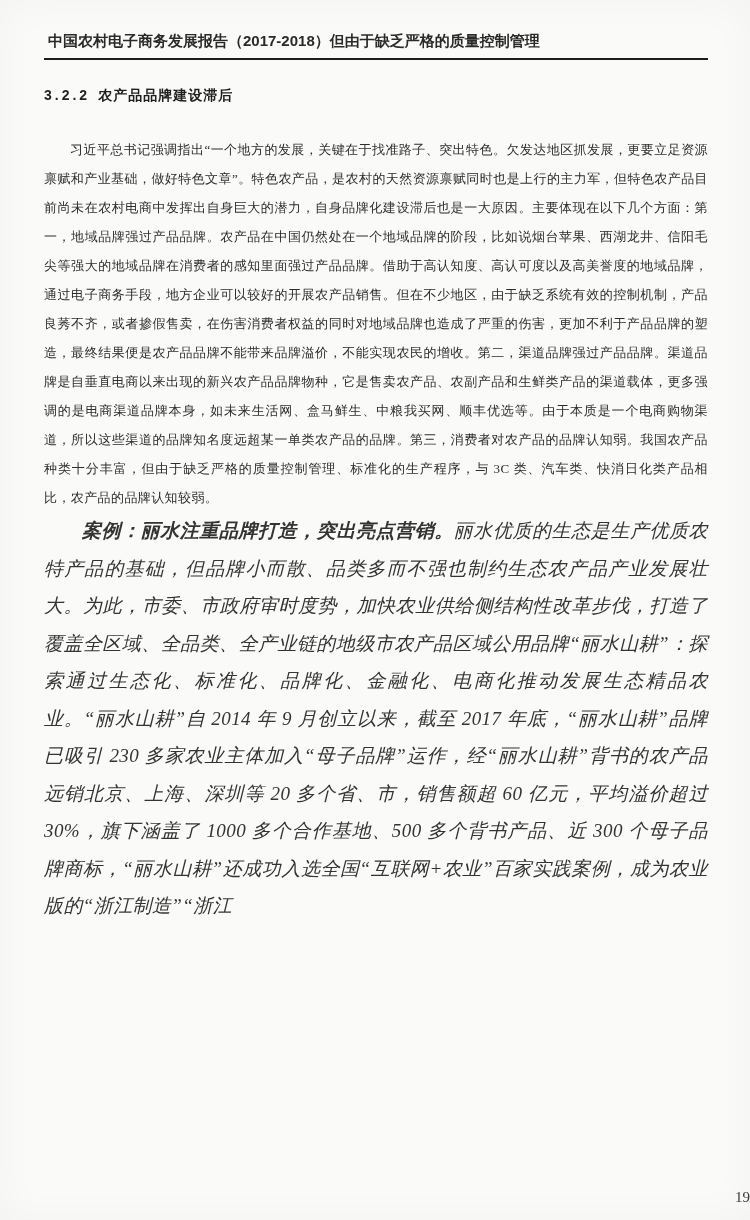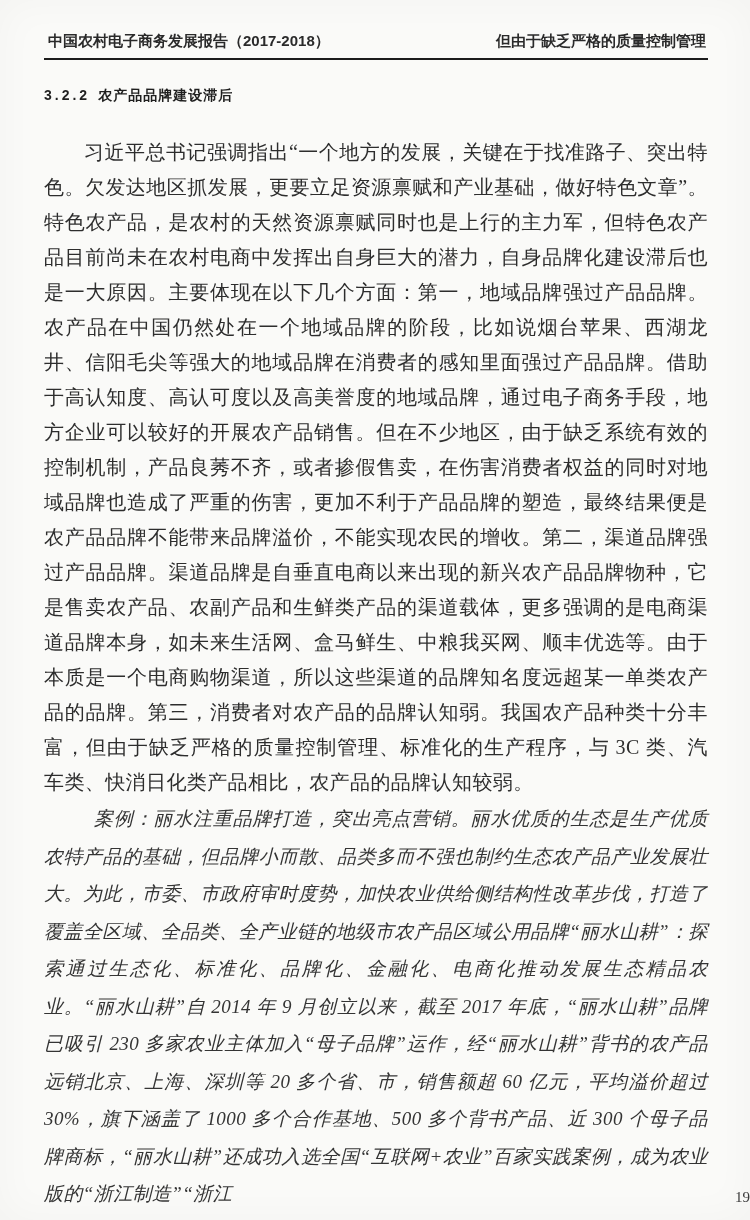--- a/index.html
+++ b/index.html
@@ -15,21 +15,20 @@
     background: #fafaf8;
     color: #2e2e2e;
     overflow: hidden;
     box-shadow: inset 0 0 40px rgba(0,0,0,0.03);
   }
   .page-inner {
     padding: 30px 42px 0 44px;
   }
   .page-header {
     display: flex;
-    justify-content: space-between;
     align-items: flex-end;
     font-family: "Liberation Sans", sans-serif;
     font-weight: bold;
     font-size: 15px;
     color: #2a2a2a;
     padding: 2px 2px 0 4px;
   }
   .header-rule {
     border: none;
     border-top: 2px solid #1c1c1c;
@@ -42,40 +41,39 @@
     font-size: 14px;
     color: #1f1f1f;
     letter-spacing: 1px;
   }
   .section-heading .sec-num {
     letter-spacing: 3px;
     margin-right: 8px;
   }
   .body-para {
     margin-top: 30px;
-    font-size: 20px;
-    line-height: 35px;
+    font-size: 13px;
+    line-height: 29px;
     text-align: justify;
     text-indent: 2em;
     color: #2d2d2d;
     letter-spacing: 0.4px;
   }
   .case-para {
     font-size: 19px;
     line-height: 37.5px;
     text-align: justify;
     text-indent: 2em;
     font-style: italic;
     color: #343434;
     letter-spacing: 0.4px;
   }
   .case-lead {
-    font-weight: normal;
+    font-weight: bold;
     font-style: italic;
-    margin-left: 12px;
   }
   .page-footer {
     position: absolute;
     bottom: 14px;
     left: 0;
     width: 100%;
     text-align: right;
     font-size: 15px;
     color: #3a3a3a;
   }

